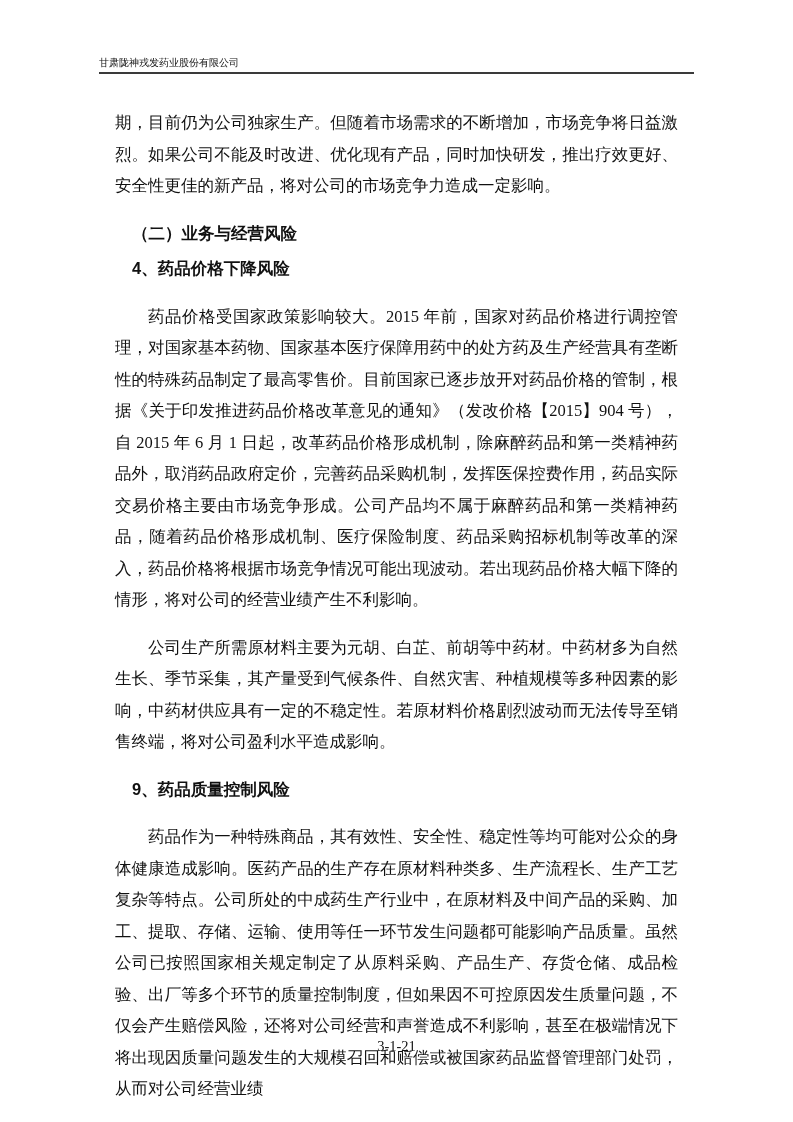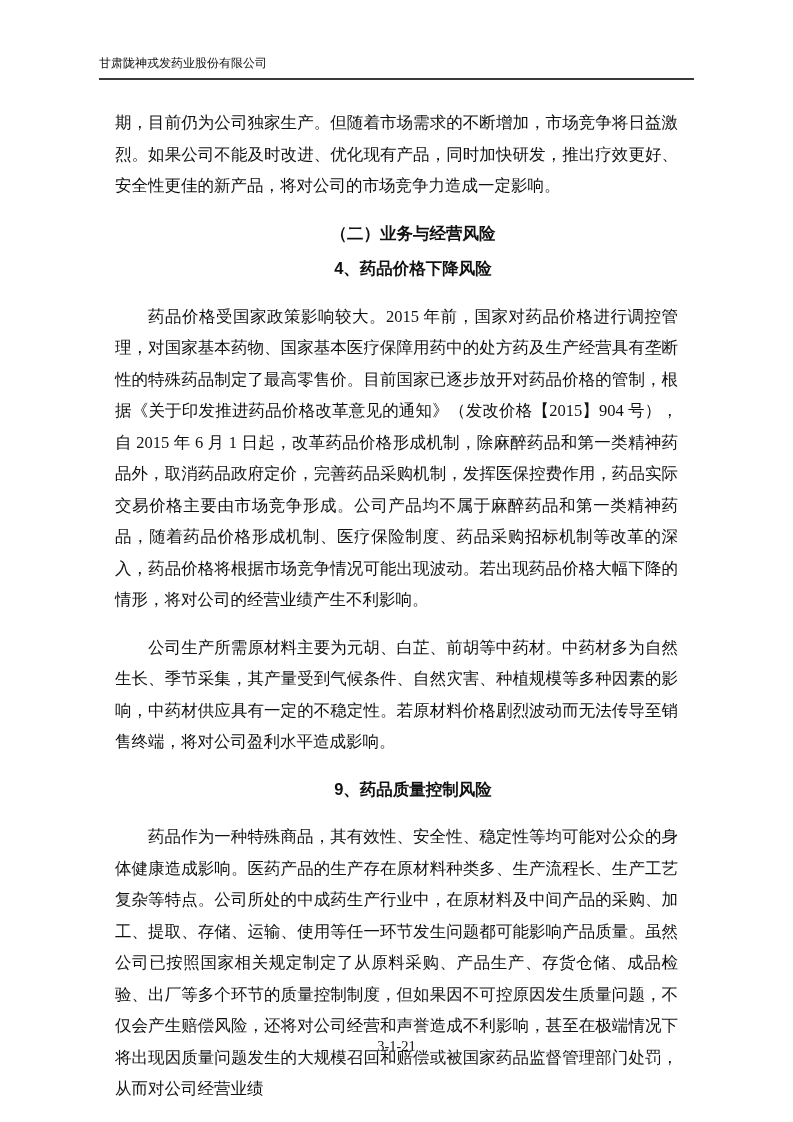--- a/index.html
+++ b/index.html
@@ -17,23 +17,23 @@
     overflow: hidden;
   }
   .header {
     position: absolute;
     top: 54px;
     left: 99px;
     right: 99px;
     display: flex;
     justify-content: space-between;
     align-items: flex-end;
-    font-size: 12px;
+    font-size: 10px;
     line-height: 18px;
-    padding-bottom: 6px;
+    padding-bottom: 0;
     border-bottom: 2px solid #3a3a3a;
   }
   .header .h-left, .header .h-right {
     white-space: nowrap;
   }
   .body-text {
     position: absolute;
     top: 91px;
     left: 99px;
     width: 595px;
@@ -48,21 +48,21 @@
   .body-text p.continuation {
     text-indent: 0;
   }
   .heading {
     font-family: "Liberation Sans", "DejaVu Sans", sans-serif;
     font-weight: 700;
     font-size: 16.5px;
     line-height: 31.5px;
     margin: 4px 0;
     text-indent: 2em;
-    text-align: center;
+    text-align: left;
   }
   .footer {
     position: absolute;
     top: 1037px;
     left: 0;
     width: 100%;
     text-align: center;
     font-size: 14.5px;
     line-height: 18px;
   }

